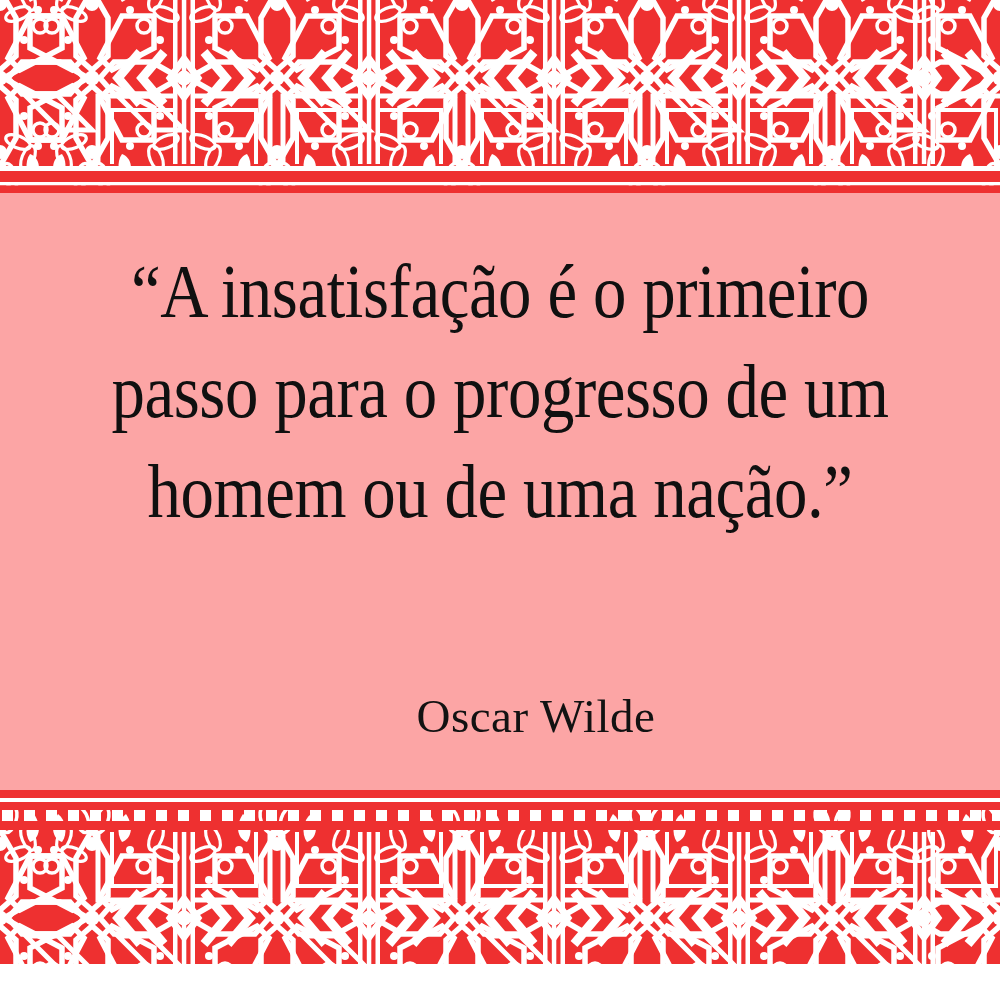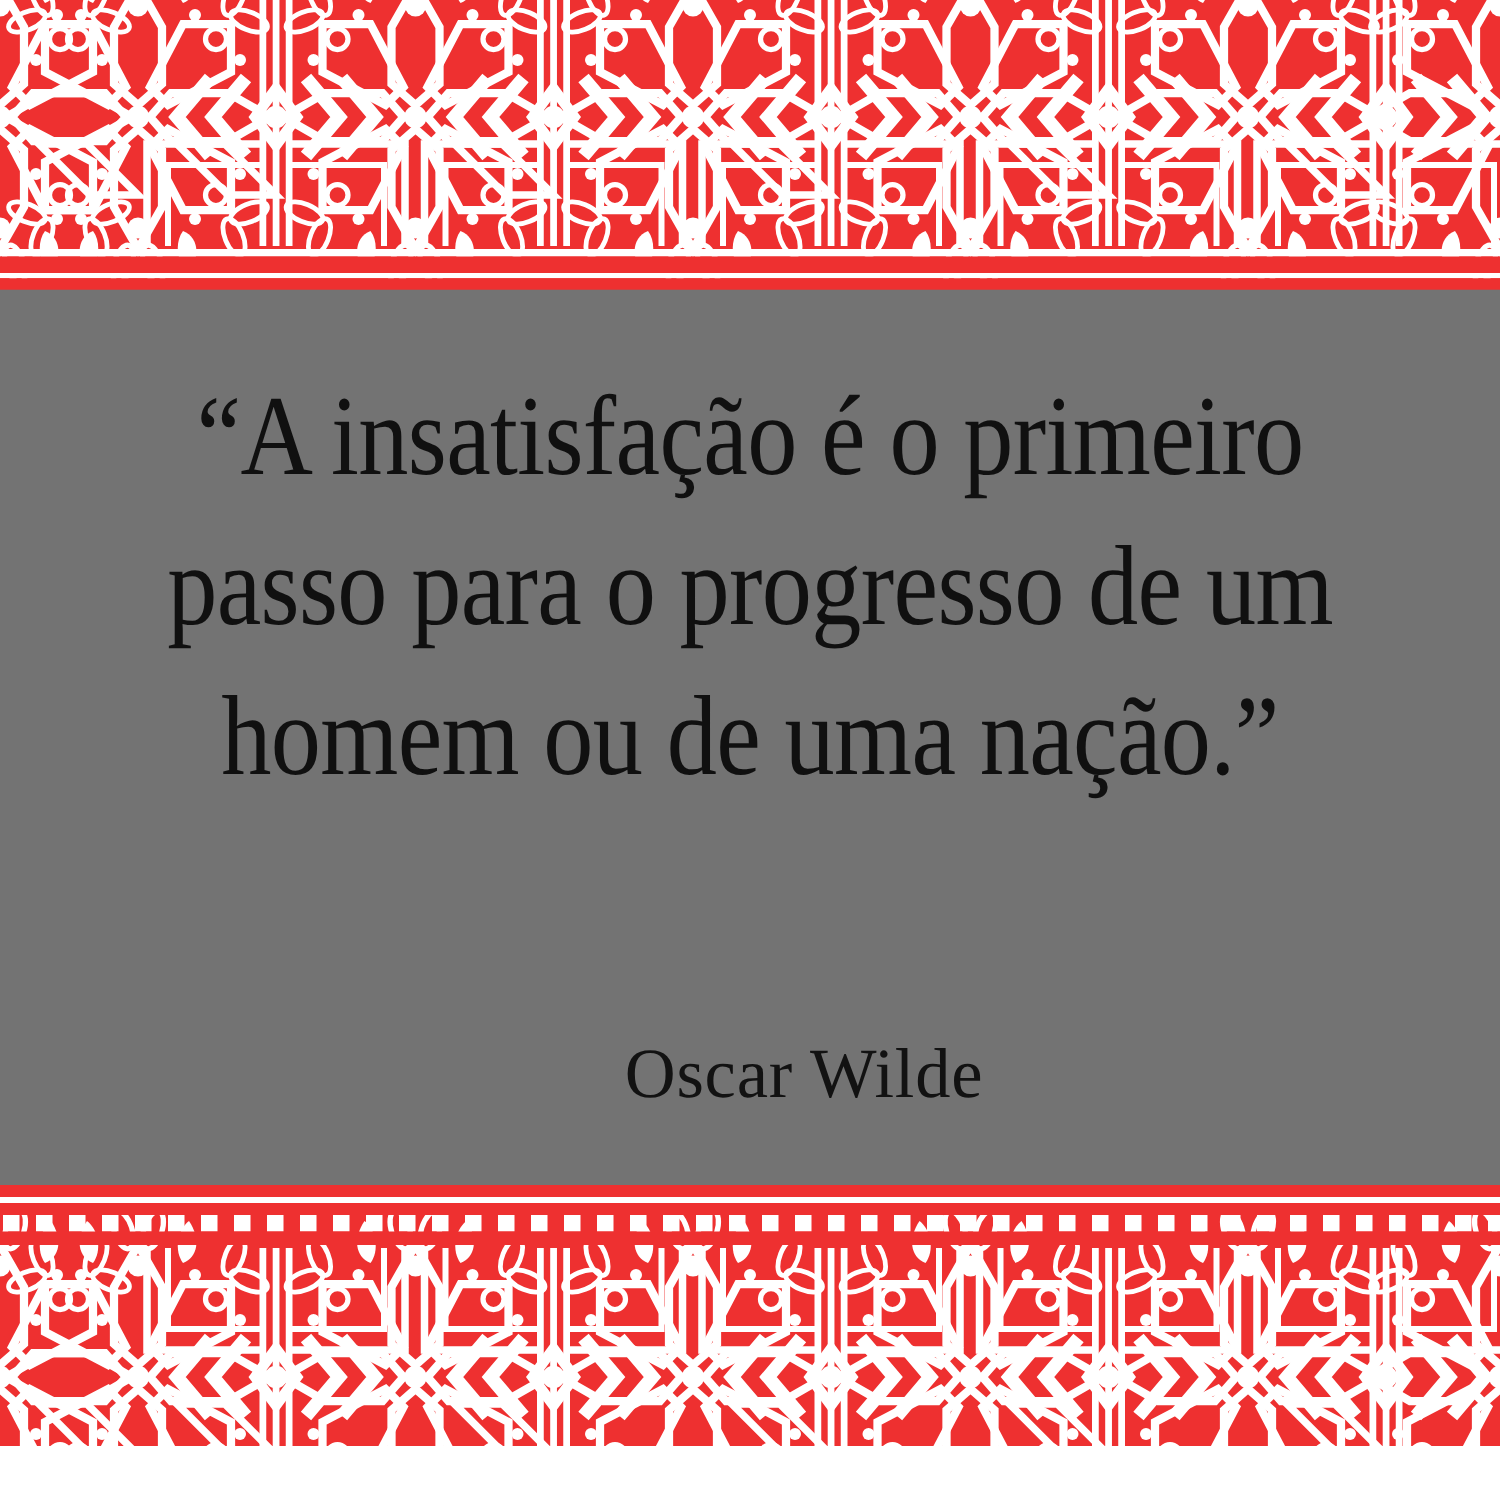--- a/index.html
+++ b/index.html
@@ -7,21 +7,21 @@
     padding: 0;
     background: #ffffff;
   }
   body {
     font-family: "Liberation Serif", serif;
   }
   .canvas {
     position: relative;
     width: 1000px;
     height: 964px;
-    background: #737373;
+    background: #fca5a5;
     overflow: hidden;
   }
 
   
   .band {
     position: absolute;
     left: 0;
     width: 1000px;
     overflow: hidden;
     background: #EE3030;

